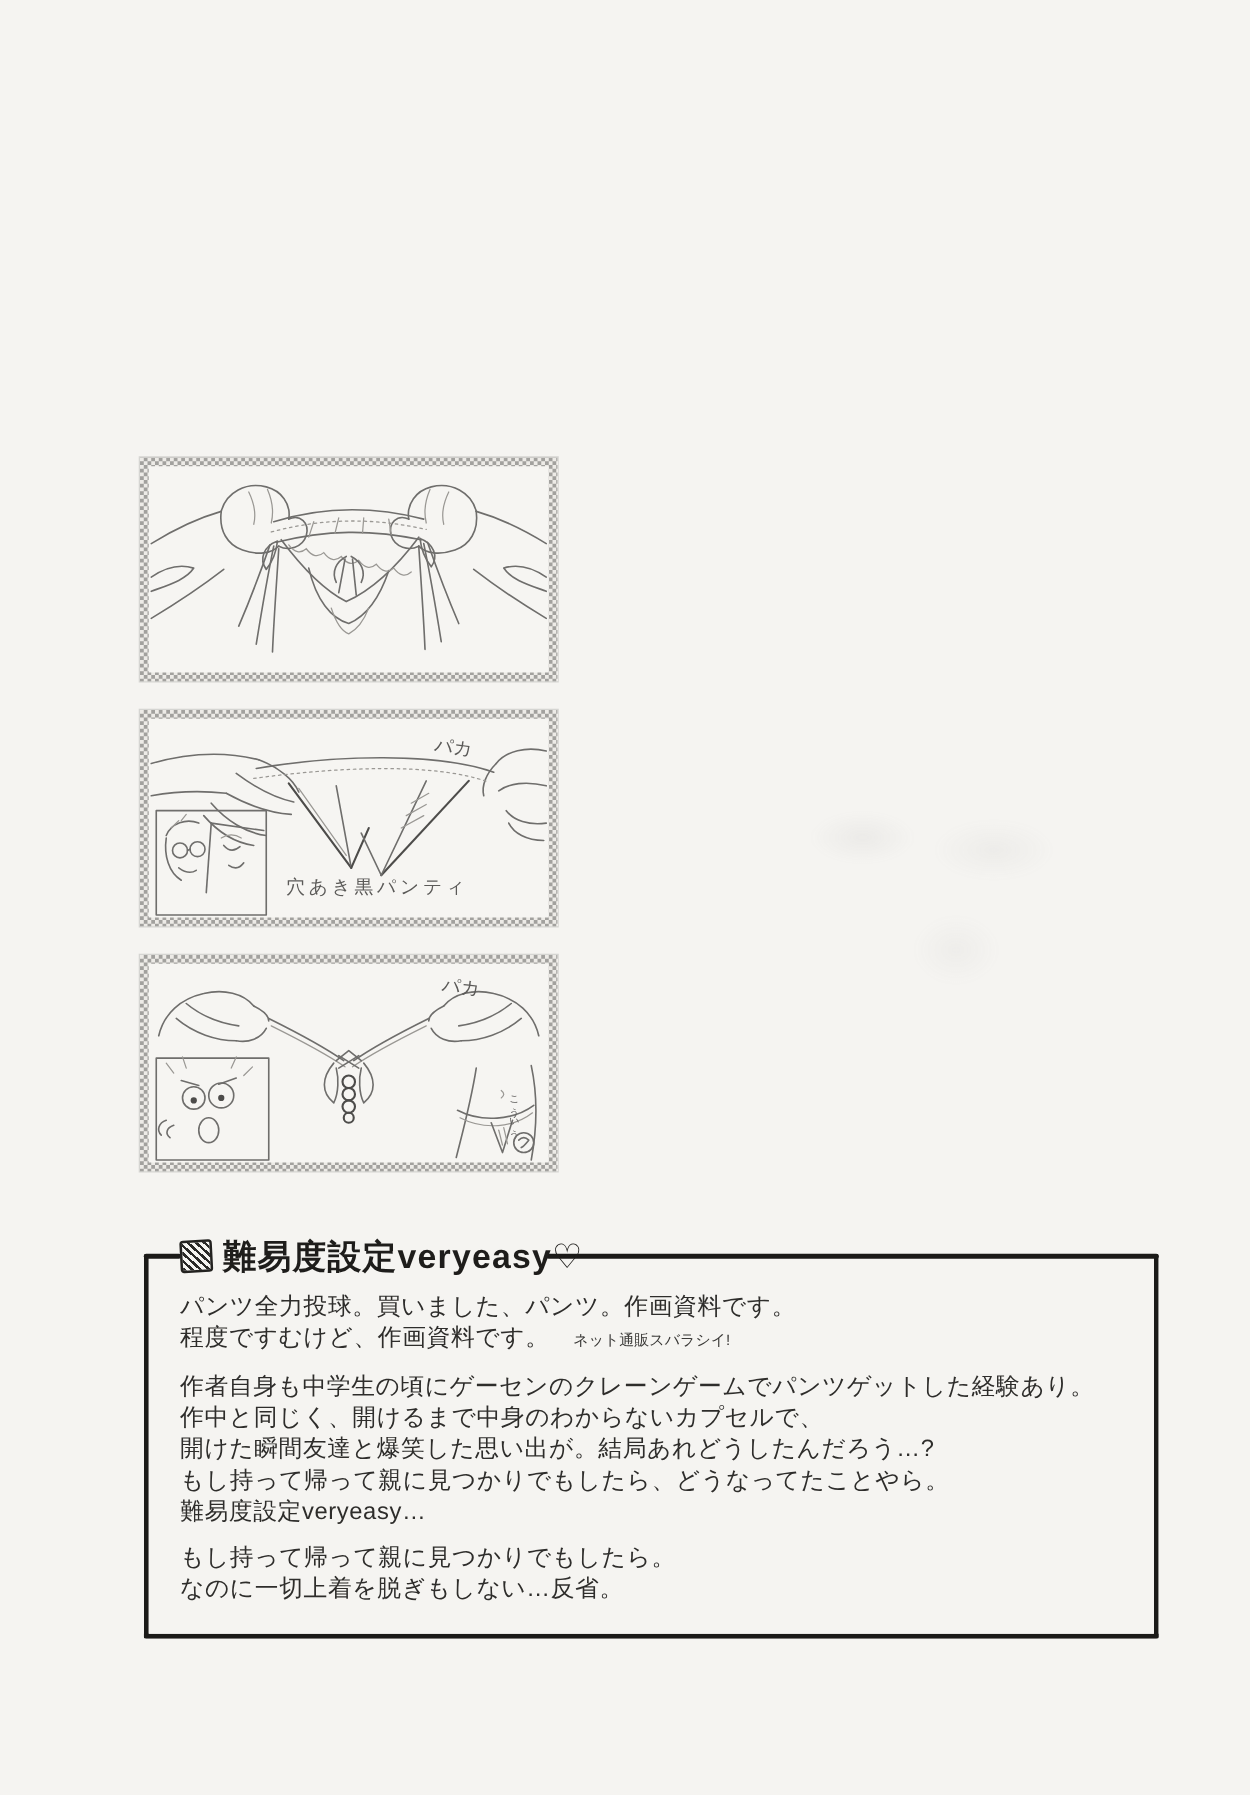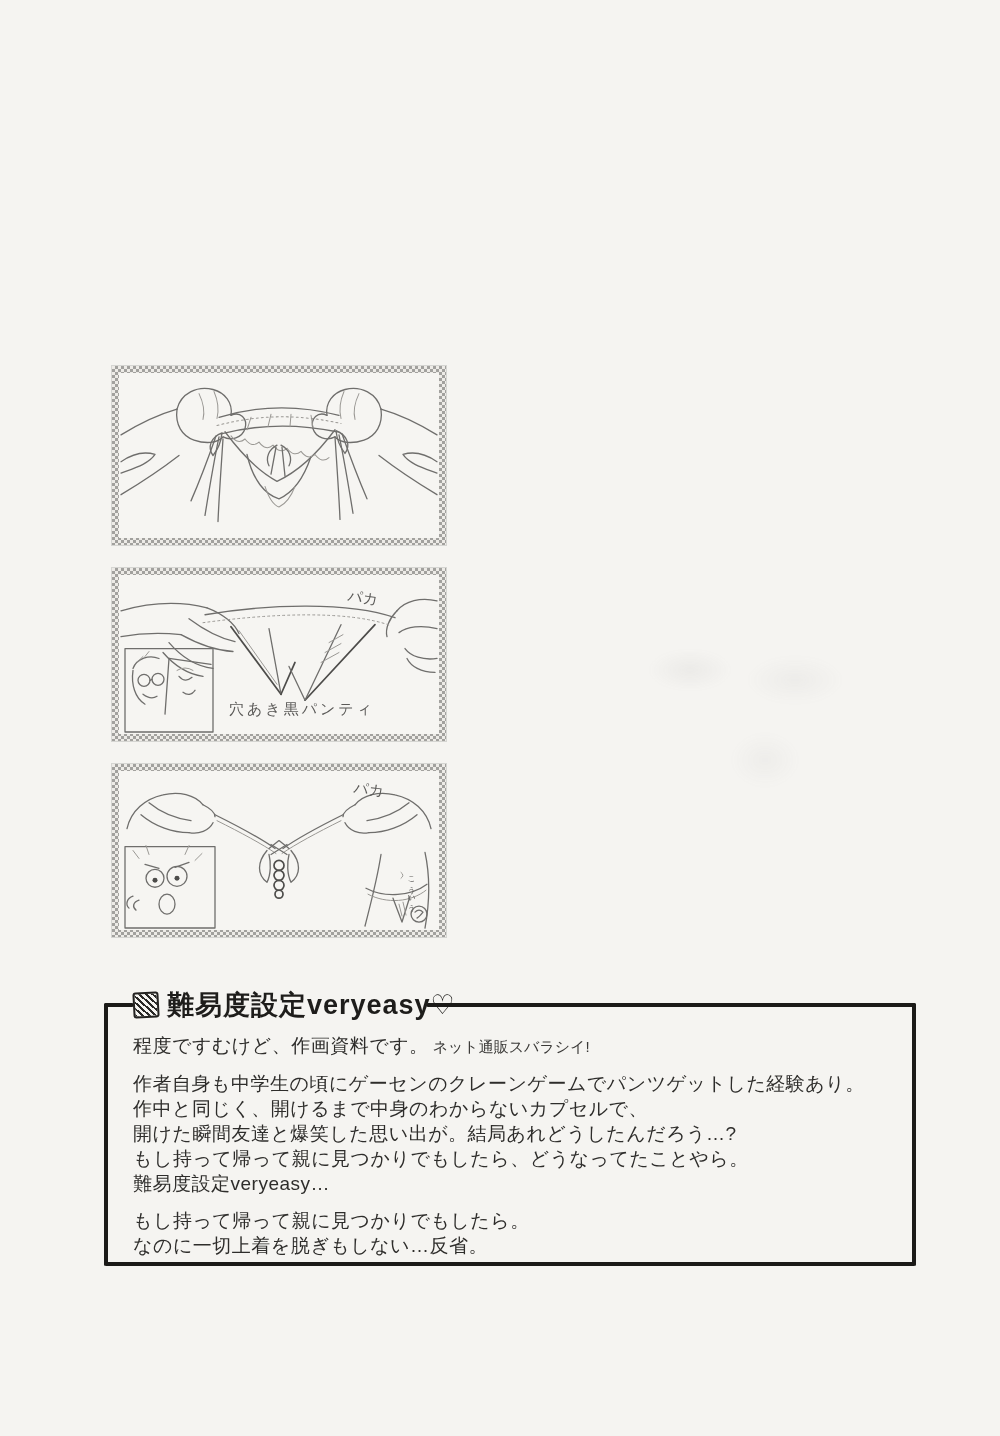--- a/index.html
+++ b/index.html
@@ -33,21 +33,21 @@
   .ghost{
     position:absolute;left:600px;top:620px;width:300px;height:200px;
     background:
       radial-gradient(60px 30px at 30% 25%, rgba(120,120,125,.07), transparent 70%),
       radial-gradient(70px 35px at 65% 30%, rgba(120,120,125,.06), transparent 70%),
       radial-gradient(50px 40px at 55% 70%, rgba(120,120,125,.05), transparent 70%);
     filter:blur(2px);
   }
   
   .notes-box{
-    position:absolute;left:104px;top:1003px;width:812px;height:263px;
+    position:absolute;left:115px;top:1003px;width:812px;height:308px;
     box-sizing:border-box;
     border:4px solid #1b1a18;border-top:none;
     border-radius:2px;
   }
   .nb-top-stub{
     position:absolute;top:0;left:-4px;width:30px;height:4px;background:#1b1a18;border-radius:2px;
   }
   .nb-top-line{
     position:absolute;top:0;left:318px;right:-4px;height:4px;background:#1b1a18;border-radius:3px;
   }
@@ -64,21 +64,21 @@
     transform:rotate(-3deg);
   }
   .nb-body{
     position:absolute;left:0;right:0;top:0;bottom:0;
     padding:30px 20px 0 25px;
     color:#2e2d2b;font-size:19px;line-height:25px;letter-spacing:.5px;
     overflow:hidden;
   }
   .nb-par{margin:0 0 12px 0;}
   .nb-line{white-space:nowrap;}
-  .nb-small{font-size:15px;color:#3a3937;letter-spacing:0;margin-left:4px;}
+  .nb-small{font-size:12px;color:#3a3937;letter-spacing:0;margin-left:19px;}
 </style>
 </head>
 <body>
 
 <div id="page">
 
   <div class="ghost"></div>
 
   <div class="panel" style="top:366px;height:179px;">
     <div class="panel-inner">
@@ -273,20 +273,21 @@
 
   <div class="notes-box">
     <div class="nb-top-stub"></div>
     <div class="nb-top-line"></div>
     <div class="nb-title-row">
       <span class="scribble-icon"></span>
       <span>難易度設定veryeasy♡</span>
     </div>
     <div class="nb-body">
       <div class="nb-par">
+        <div class="nb-line">パンツ全力投球。買いました、パンツ。作画資料です。</div>
         <div class="nb-line"><span>程度ですむけど、作画資料です。</span><span class="nb-small">ネット通販スバラシイ!</span></div>
       </div>
       <div class="nb-par">
         <div class="nb-line">作者自身も中学生の頃にゲーセンのクレーンゲームでパンツゲットした経験あり。</div>
         <div class="nb-line">作中と同じく、開けるまで中身のわからないカプセルで、</div>
         <div class="nb-line">開けた瞬間友達と爆笑した思い出が。結局あれどうしたんだろう…?</div>
         <div class="nb-line">もし持って帰って親に見つかりでもしたら、どうなってたことやら。</div>
         <div class="nb-line">難易度設定veryeasy…</div>
       </div>
       <div class="nb-par">

